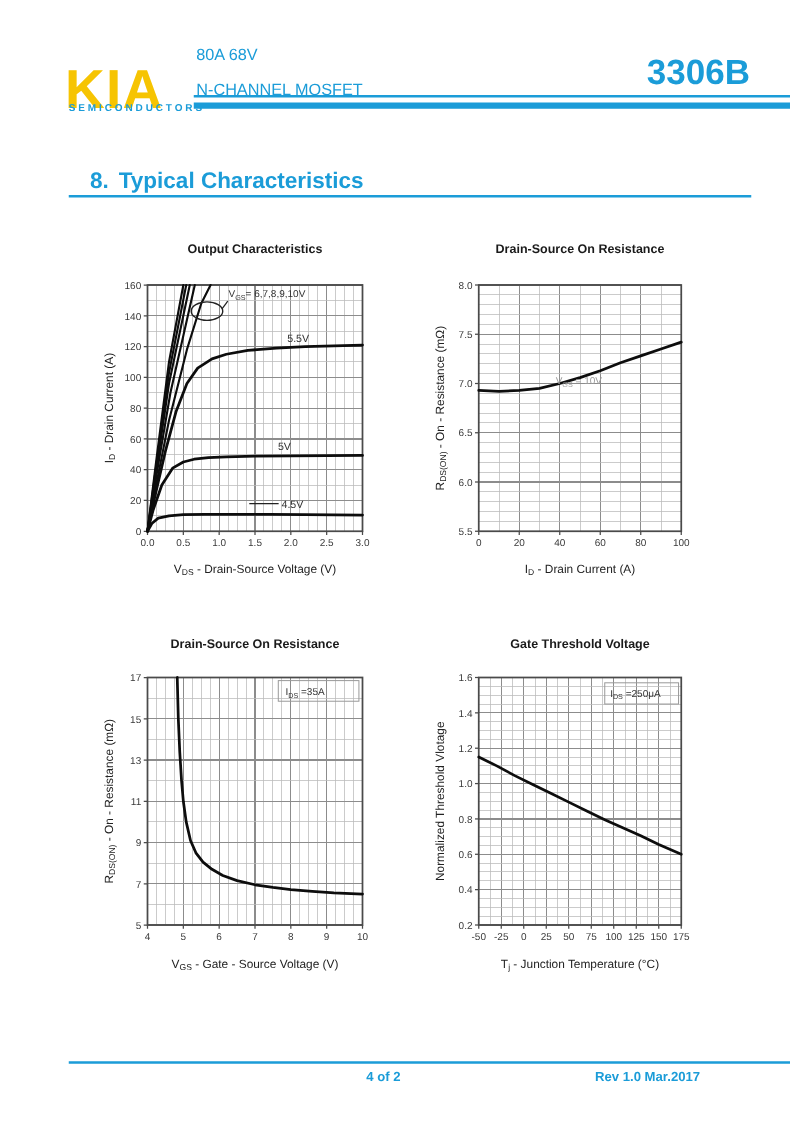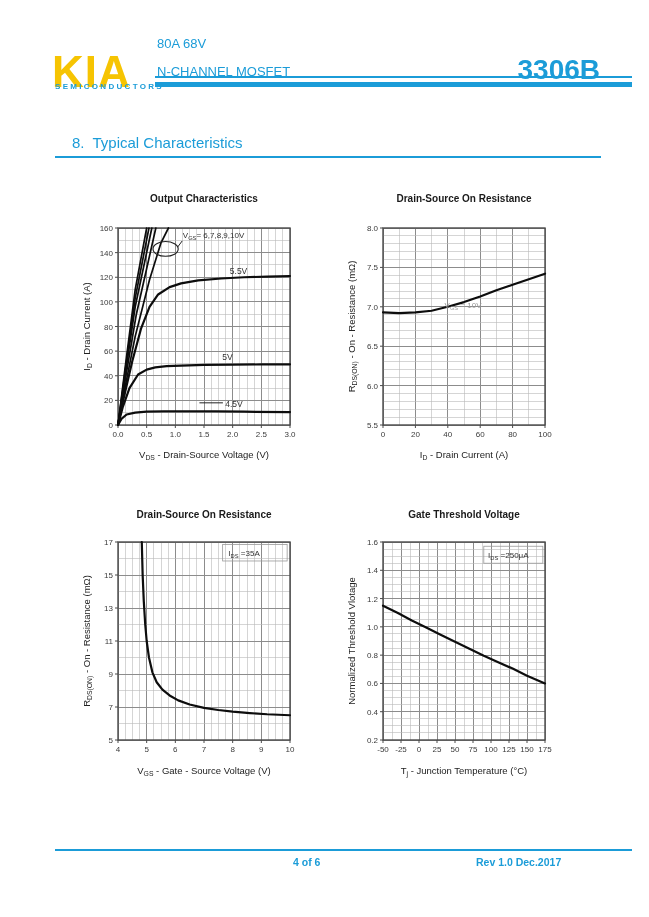--- a/index.html
+++ b/index.html
@@ -9,24 +9,24 @@
   html,body{margin:0;padding:0;}
   body{
     width:649px;height:917px;position:relative;background:#ffffff;
     font-family:"Liberation Sans", sans-serif;overflow:hidden;
   }
   .abs{position:absolute;}
   .logo{left:52px;top:26px;font-size:44px;font-weight:800;color:var(--yellow);letter-spacing:1px;line-height:1;margin-top:24px;}
   .logo-sub{left:55px;top:82px;font-size:8px;font-weight:700;color:var(--accent);letter-spacing:2.3px;}
   .spec1{left:157px;top:36px;font-size:13px;font-weight:400;color:var(--accent);}
   .spec2{left:157px;top:64px;font-size:13px;font-weight:400;color:var(--accent);}
-  .part{right:49px;top:42px;font-size:28px;font-weight:600;color:var(--accent);margin-top:12px;}
+  .part{right:49px;top:42px;font-size:28px;font-weight:600;color:var(--accent);}
   .rule-thin{left:155px;top:76px;width:477px;height:2px;background:var(--accent);}
   .rule-thick{left:155px;top:82px;width:477px;height:5px;background:var(--accent);}
-  .section-heading{left:72px;top:134px;font-size:15px;font-weight:400;color:var(--accent);}
+  .section-heading{left:72px;top:134px;font-size:18px;font-weight:700;color:var(--accent);}
   .section-heading .num{margin-right:8px;}
   .section-underline{left:55px;top:156px;width:546px;height:2px;background:var(--accent);}
   .footer-line{left:55px;top:849px;width:577px;height:2px;background:var(--accent);}
   .footer-page{left:293px;top:856px;font-size:10.5px;font-weight:700;color:var(--accent);}
   .footer-rev{left:476px;top:856px;font-size:10.5px;font-weight:700;color:var(--accent);}
   #charts svg{position:absolute;background:#fff;}
 </style>
 </head>
 <body>
 
@@ -407,15 +407,15 @@
         <text x="148.12" y="57.55714285714288" font-size="8" fill="#333" text-anchor="start"><tspan>I</tspan><tspan dy="2" font-size="5.76">DS</tspan><tspan dy="-2"> =250μA</tspan></text>
       </g>
       <text x="124" y="18" font-size="10" fill="#1a1a1a" text-anchor="middle" font-weight="bold"><tspan>Gate Threshold Voltage</tspan></text>
       <text x="124" y="274" font-size="9.5" fill="#222" text-anchor="middle"><tspan>T</tspan><tspan dy="2" font-size="6.84">j</tspan><tspan dy="-2"> - Junction Temperature (°C)</tspan></text>
       <text x="15" y="141" font-size="9.5" fill="#222" text-anchor="middle" transform="rotate(-90 15 141)"><tspan>Normalized Threshold Vlotage</tspan></text>
     </svg>
   </div>
 
 <footer>
   <div class="abs footer-line"></div>
-  <div class="abs footer-page">4 of 6</div>
-  <div class="abs footer-rev">Rev 1.0 Dec.2017</div>
+  <div class="abs footer-page">4 of 2</div>
+  <div class="abs footer-rev">Rev 1.0 Mar.2017</div>
 </footer>
 
 </body></html>

